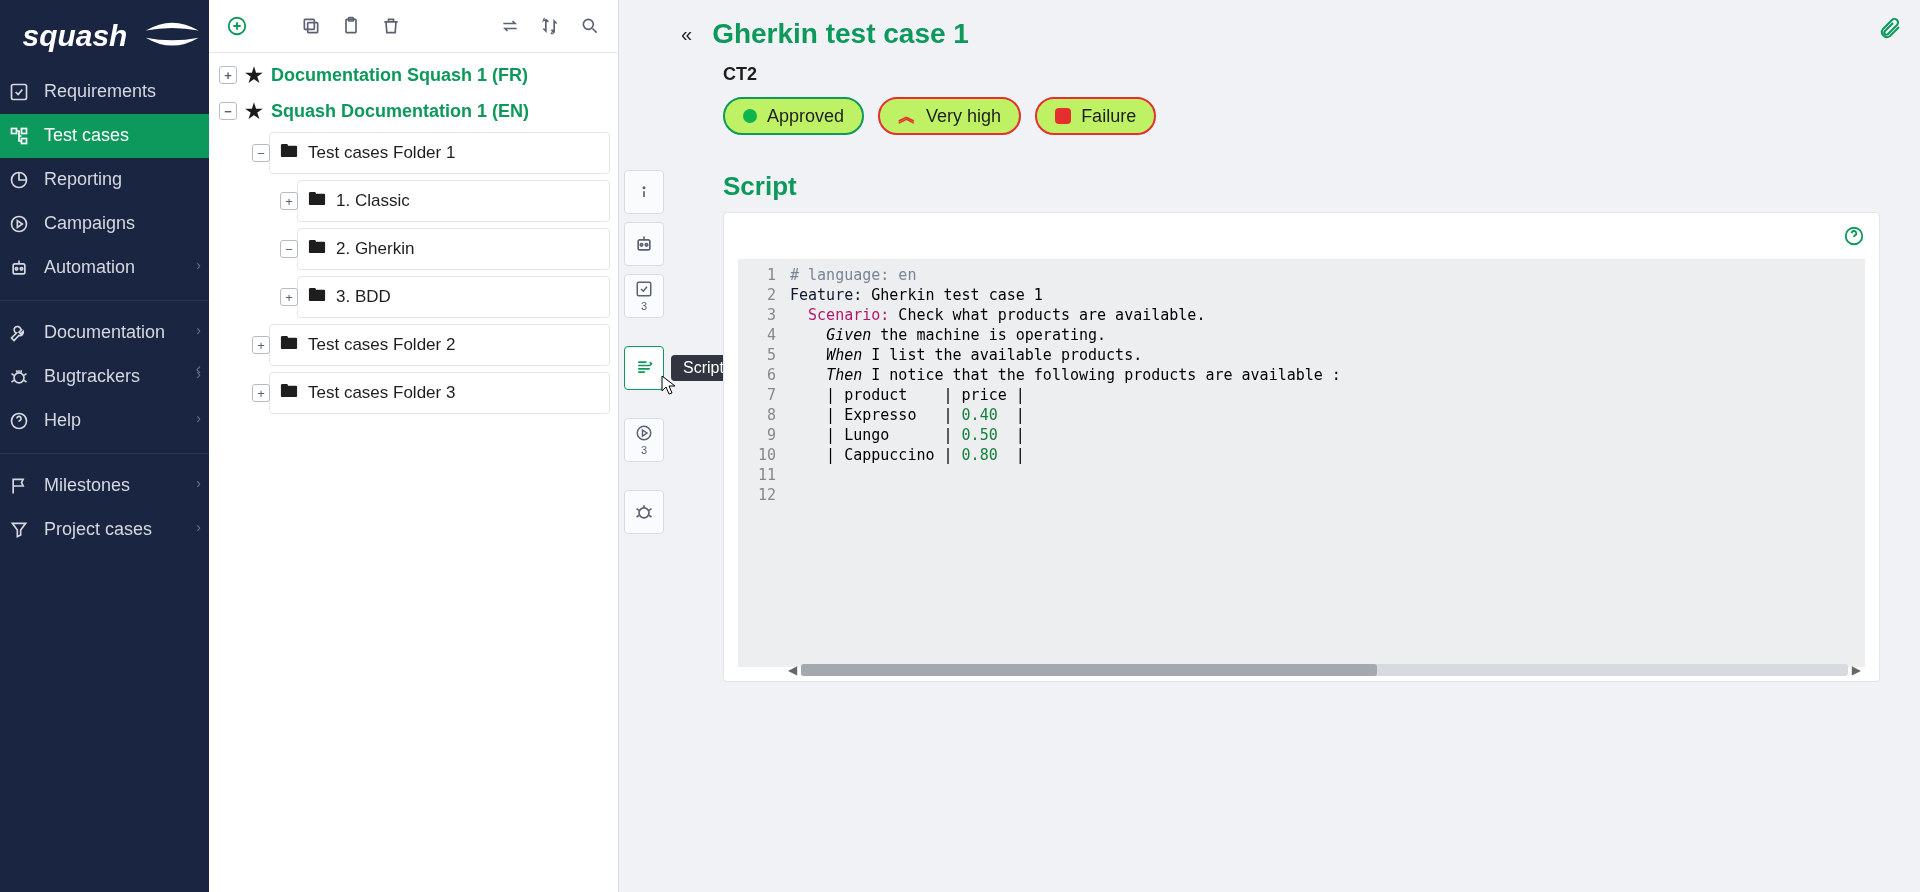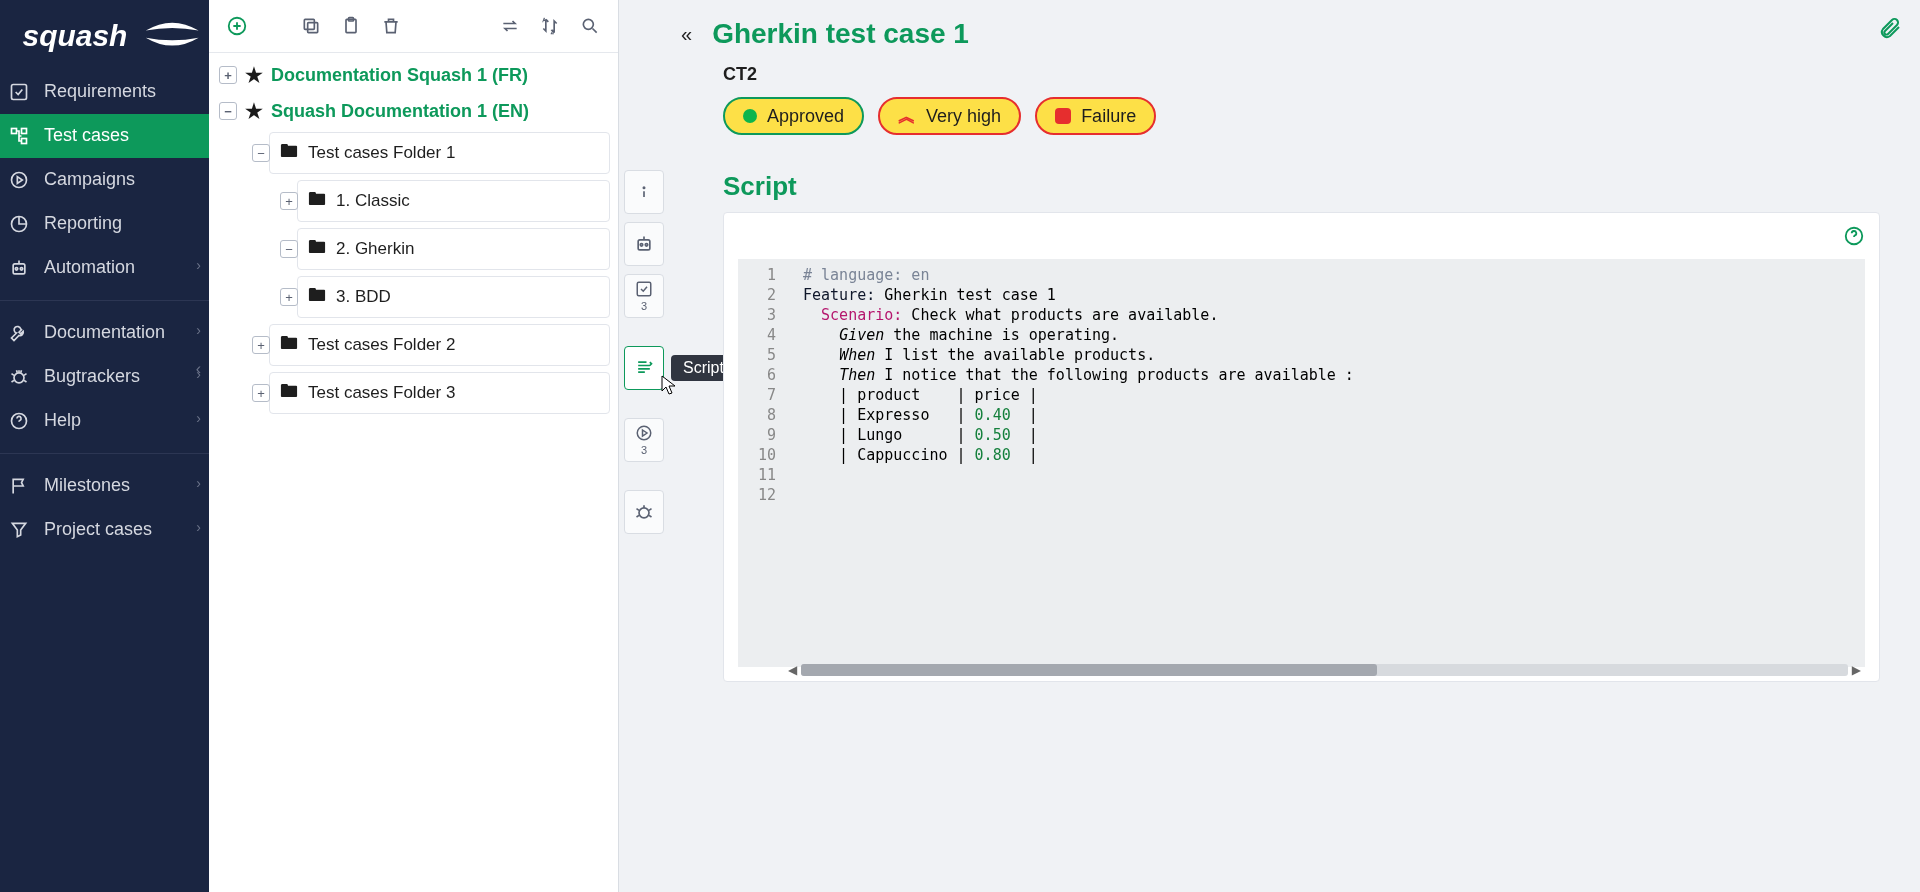--- a/index.html
+++ b/index.html
@@ -93,42 +93,42 @@
 
 .main { flex: 1; padding: 18px 40px 0 12px; position: relative; overflow: hidden; }
 .mhead { display: flex; align-items: center; gap: 20px; }
 .back-btn { font-size: 20px; color: #1e1e1e; cursor: pointer; }
 .title { font-size: 28px; font-weight: 700; color: #0d995b; }
 .attach-icn { position: absolute; right: 18px; top: 14px; color: #0d995b; font-size: 26px; cursor: pointer; }
 .ref { margin: 14px 0 12px 42px; font-size: 18px; font-weight: 700; color: #1e1e1e; }
 .pills { display: flex; gap: 14px; margin-left: 42px; }
 .pill {
   border: 2px solid; border-radius: 999px; padding: 5px 18px; font-size: 18px;
-  display: inline-flex; align-items: center; gap: 10px; background: #fde047;
+  display: inline-flex; align-items: center; gap: 10px; background: #bef264;
 }
 .pill-dot { width: 14px; height: 14px; border-radius: 50%; }
 .pill-sq  { width: 16px; height: 16px; border-radius: 4px; }
 .pill.green { border-color: #0d995b; color: #1e1e1e; }
 .pill.red   { border-color: #e62e2e; color: #1e1e1e; }
 .section-title { margin: 36px 0 10px 42px; font-size: 26px; font-weight: 700; color: #0d995b; }
 
 .editor-shell {
   margin-left: 42px; background: #fff; border: 1px solid #e2e5eb; border-radius: 4px;
   position: relative; height: 470px;
 }
 .help-icn { position: absolute; right: 14px; top: 12px; color: #0d995b; font-size: 20px; cursor: pointer; }
 .editor-inner {
   position: absolute; left: 14px; right: 14px; top: 46px; bottom: 14px; background: #eceef0;
   display: flex; font-family: "Consolas", monospace; font-size: 15px;
 }
 .gutter {
   width: 46px; text-align: right; padding: 6px 8px 0 0; color: #888; user-select: none;
 }
 .gutter div { line-height: 20px; }
-.code { flex: 1; padding: 6px 0 0 6px; white-space: pre; overflow-x: auto; margin-left: 13px; }
+.code { flex: 1; padding: 6px 0 0 6px; white-space: pre; overflow-x: auto; }
 .code .ln { line-height: 20px; }
 .kw-comment { color: #7a8496; }
 .kw-feature { color: #0f172a; }
 .kw-scenario{ color: #b5166d; }
 .kw-step    { color: #000000; font-style: italic; }
 .kw-num     { color: #15803d; }
 .hscroll {
   position: absolute; left: 60px; right: 14px; bottom: 4px; height: 14px;
   display: flex; align-items: center;
 }
@@ -168,33 +168,33 @@
               <rect x="15" y="15" width="6" height="6"></rect>
               <path d="M9 6h3v12h3M12 6v6h3"></path>
             </svg>
         </span>
         <span>Test cases</span>
       </div>
       <div class="nav-item">
         <span class="icn">
           <svg width="20" height="20" viewBox="0 0 24 24" fill="none" stroke="currentColor" stroke-width="2">
               <circle cx="12" cy="12" r="9"></circle>
+              <path d="M12 3v9h9"></path>
+            </svg>
+        </span>
+        <span>Reporting</span>
+      </div>
+      <div class="nav-item">
+        <span class="icn">
+          <svg width="20" height="20" viewBox="0 0 24 24" fill="none" stroke="currentColor" stroke-width="2">
+              <circle cx="12" cy="12" r="9"></circle>
               <path d="M10 8l6 4-6 4z"></path>
             </svg>
         </span>
         <span>Campaigns</span>
-      </div>
-      <div class="nav-item">
-        <span class="icn">
-          <svg width="20" height="20" viewBox="0 0 24 24" fill="none" stroke="currentColor" stroke-width="2">
-              <circle cx="12" cy="12" r="9"></circle>
-              <path d="M12 3v9h9"></path>
-            </svg>
-        </span>
-        <span>Reporting</span>
       </div>
       <div class="nav-item">
         <span class="icn">
           <svg width="20" height="20" viewBox="0 0 24 24" fill="none" stroke="currentColor" stroke-width="2">
               <rect x="5" y="7" width="14" height="12" rx="2"></rect>
               <circle cx="9" cy="13" r="1.5"></circle>
               <circle cx="15" cy="13" r="1.5"></circle>
               <path d="M12 3v4"></path>
             </svg>
         </span>

